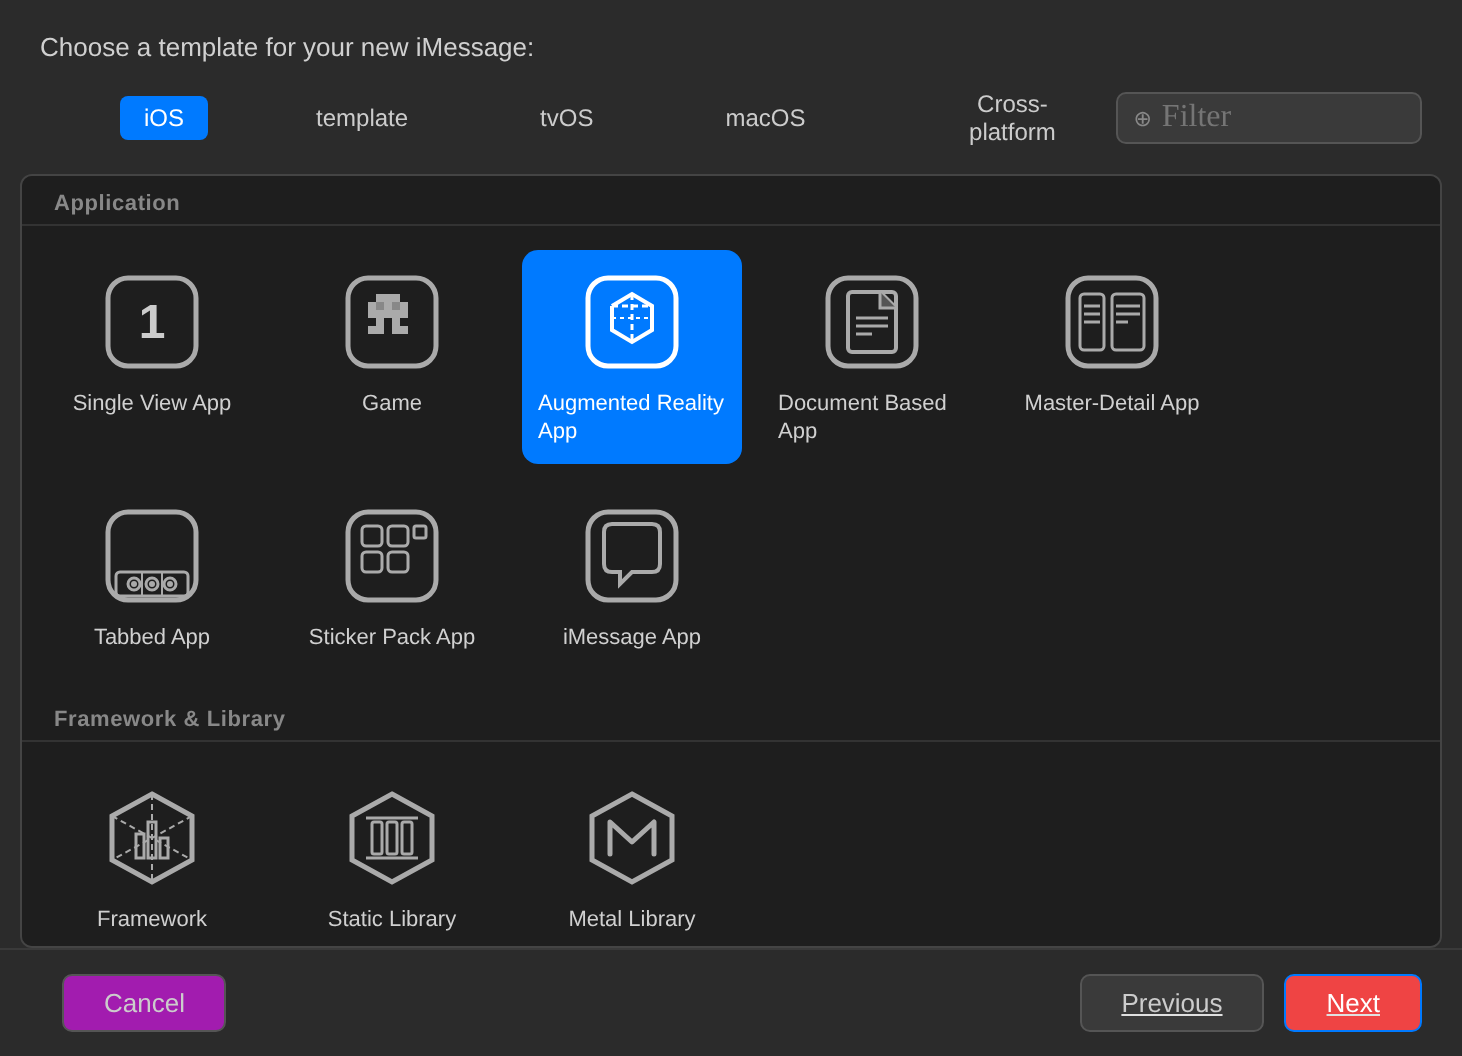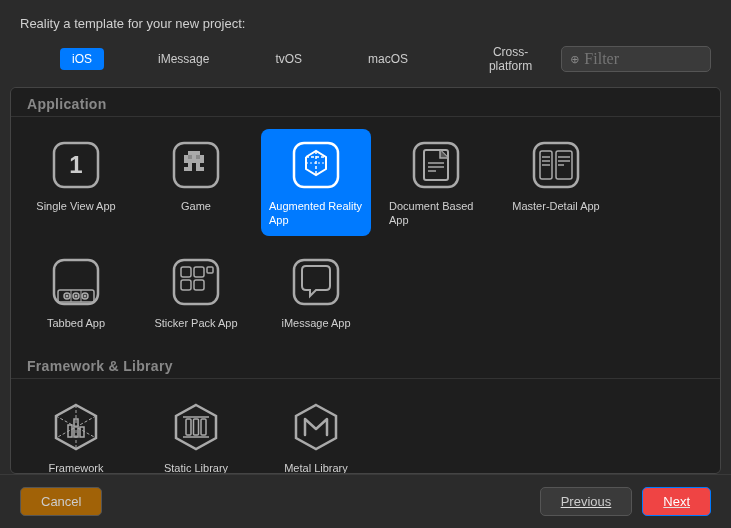--- a/index.html
+++ b/index.html
@@ -75,21 +75,21 @@
       margin: 0 10px;
       border: 1px solid #444;
       border-radius: 6px;
       overflow-y: auto;
       background: #1e1e1e;
       padding-bottom: 10px;
     }
 
     .section-header {
       padding: 8px 16px 4px 16px;
-      font-size: 14px;
+      font-size: 11px;
       color: #888;
       font-weight: 600;
       letter-spacing: 0.3px;
       border-bottom: 1px solid #333;
     }
 
     .template-grid {
       display: flex;
       flex-wrap: wrap;
       padding: 12px 10px;
@@ -146,23 +146,24 @@
     .btn {
       padding: 6px 20px;
       font-size: 13px;
       border-radius: 5px;
       cursor: pointer;
       border: 1px solid transparent;
       outline: none;
     }
 
     .btn-cancel {
-      background: #a16207;
+      background: #a21caf;
       border-color: #555;
       color: #ccc;
+      margin-left: 11px;
     }
 
     .btn-secondary {
       background: #3a3a3a;
       border-color: #555;
       color: #ccc;
     }
 
     .btn-primary {
       background: #ef4444;
@@ -173,25 +174,25 @@
     .footer-right {
       margin-left: auto;
       display: flex;
       gap: 10px;
       text-decoration: underline;
     }
   </style>
 </head>
 <body>
 
-<div class="dialog-header">Reality a template for your new project:</div>
+<div class="dialog-header">Choose a template for your new iMessage:</div>
 
 <div class="tab-bar">
   <button class="tab active">iOS</button>
-  <button class="tab">iMessage</button>
+  <button class="tab">template</button>
   <button class="tab">tvOS</button>
   <button class="tab">macOS</button>
   <button class="tab">Cross-platform</button>
 
   <div class="filter-box">
     <span class="filter-icon">⊕</span>
     <input class="filter-input" placeholder="Filter" type="text" style="">
   </div>
 </div>
 

